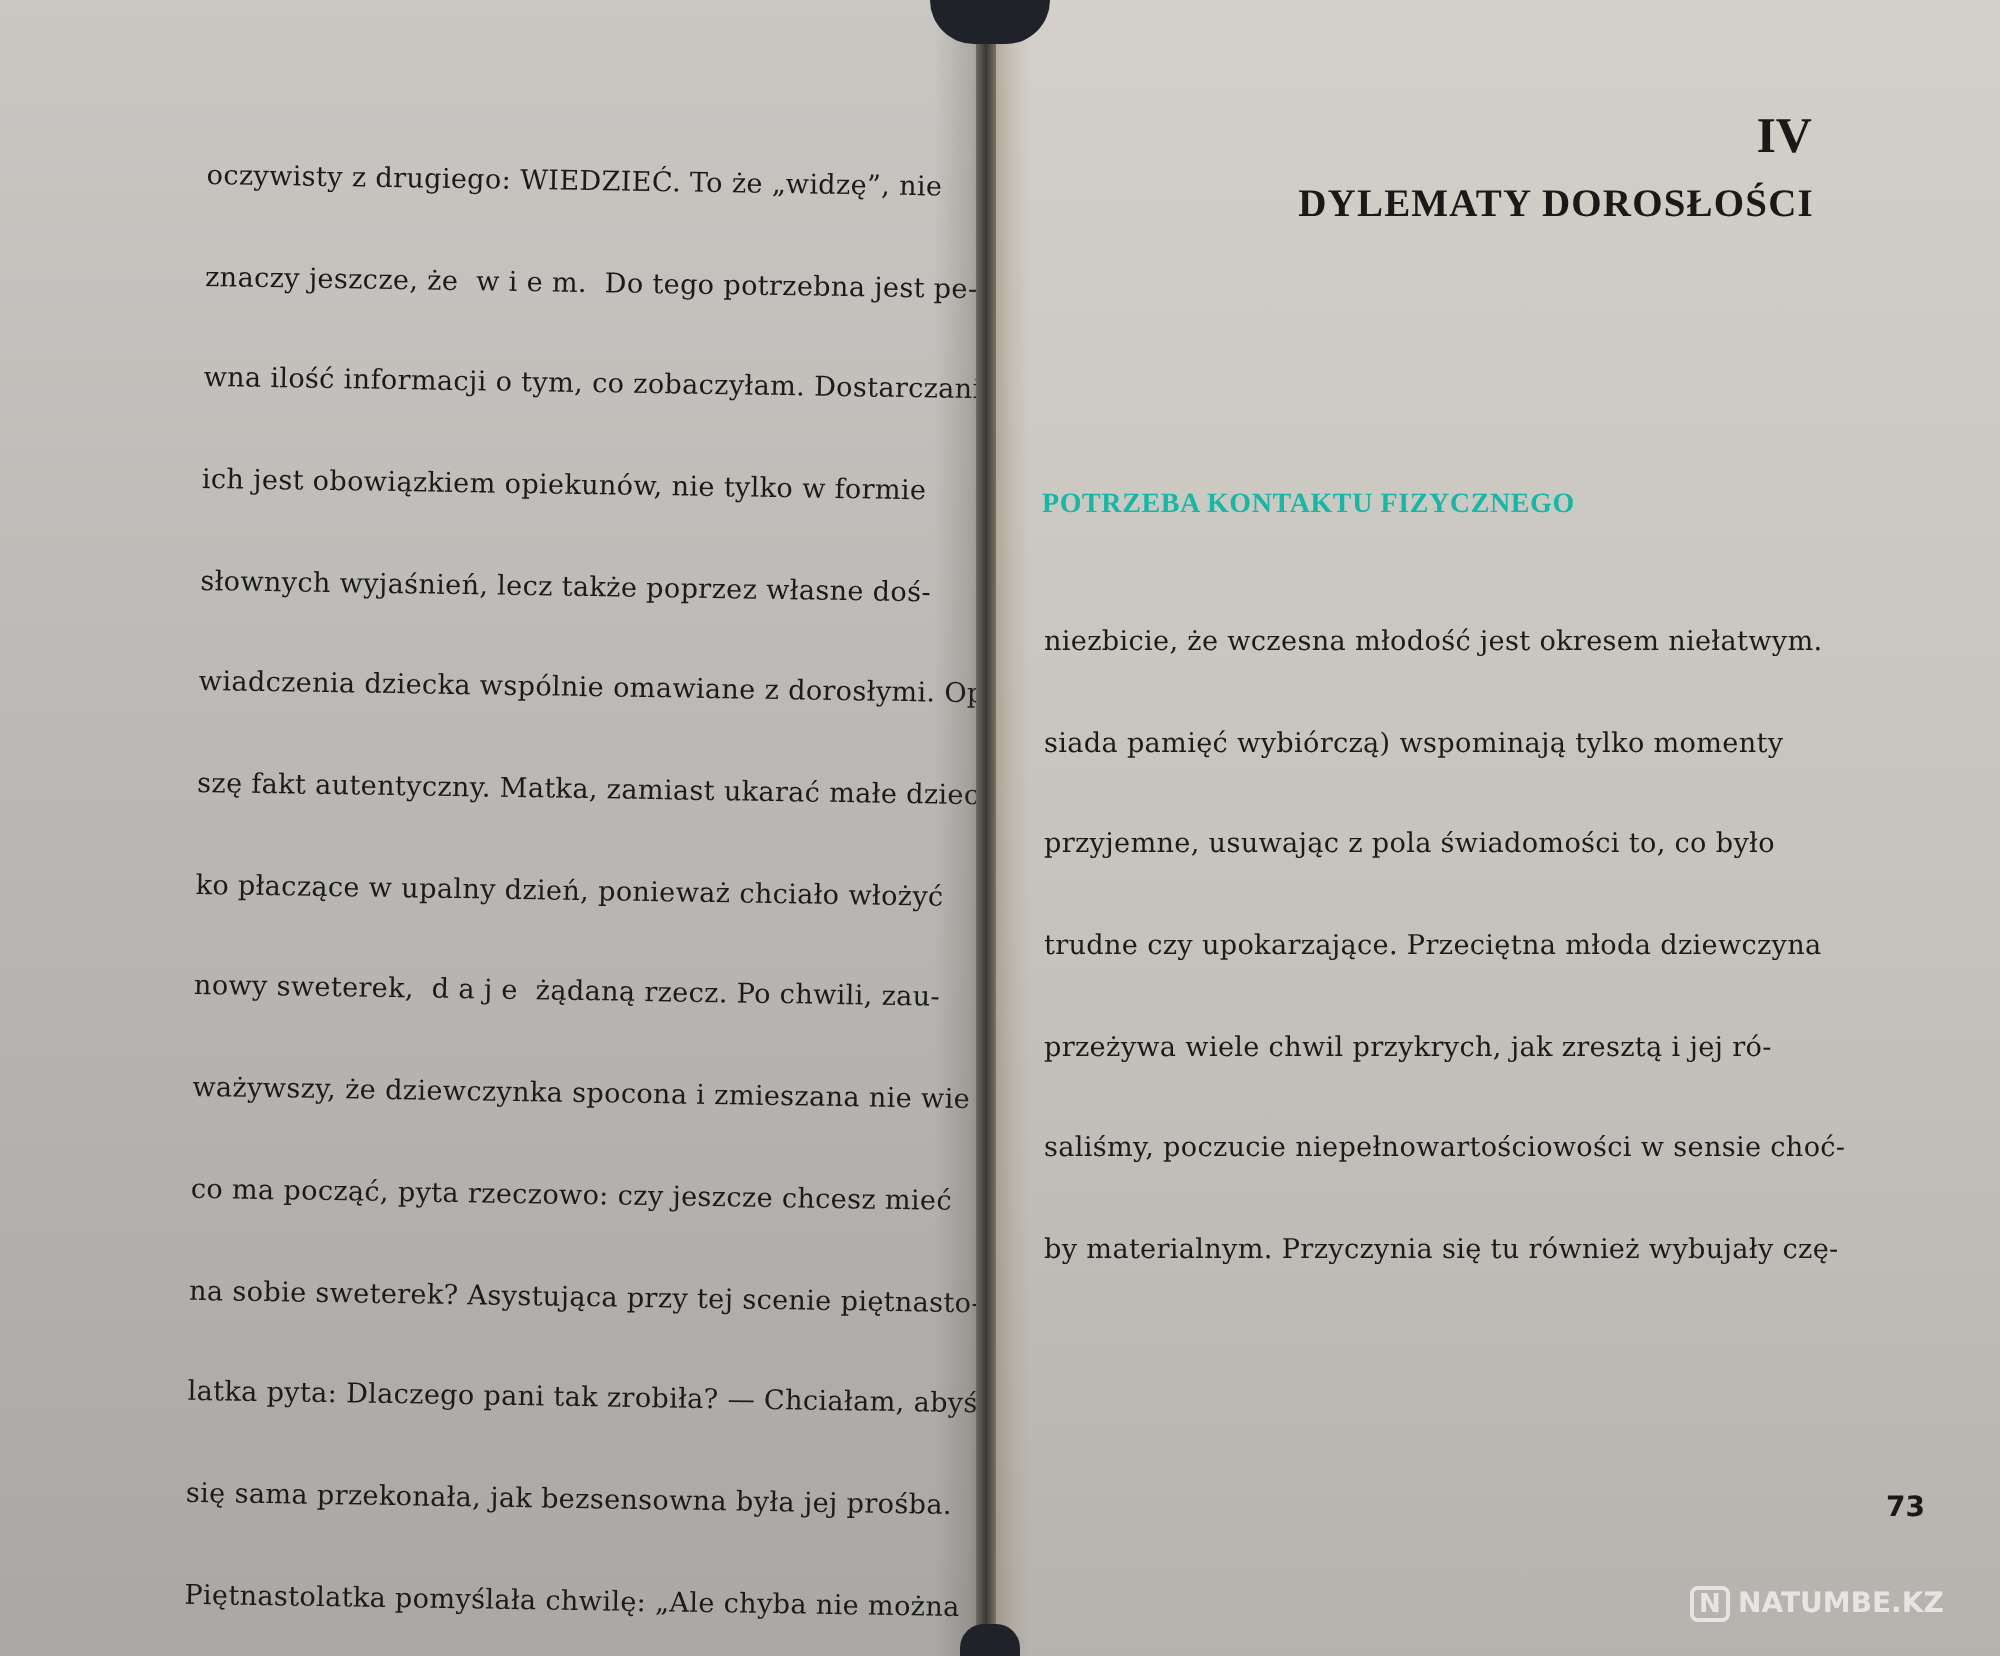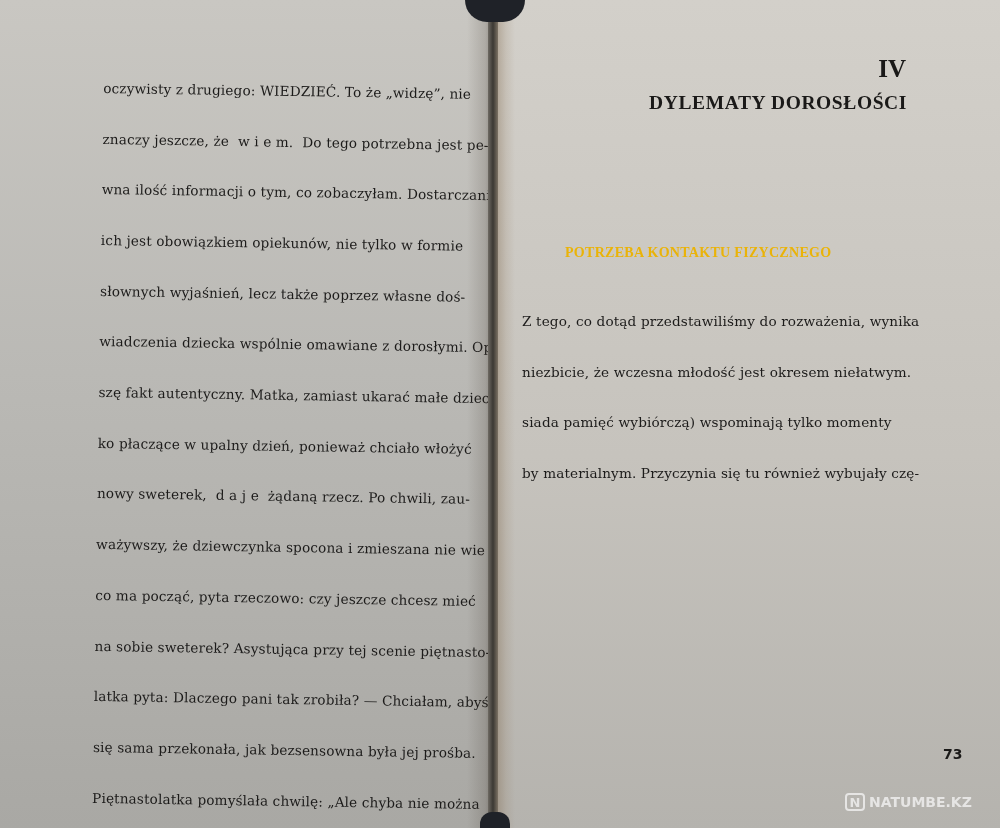--- a/index.html
+++ b/index.html
@@ -55,23 +55,22 @@
     position:absolute; right:94px; top:55px;
     font-family:"Liberation Serif", serif; font-weight:bold; font-size:25px; color:#1a1918;
   }
   .ch-title {
     position:absolute; right:93px; top:92px;
     font-family:"Liberation Serif", serif; font-weight:bold; font-size:19.5px; color:#1a1918;
     letter-spacing:0.6px;
   }
   .section-title {
     position:absolute; left:521px; top:245px;
-    font-family:"Liberation Serif", serif; font-weight:bold; font-size:14px; color:#eab308;
+    font-family:"Liberation Serif", serif; font-weight:bold; font-size:14px; color:#14b8a6;
     letter-spacing:0.3px;
-    margin-left:44px;
   }
   .page-number {
     position:absolute; left:943px; top:746px;
     font-family:"DejaVu Sans", sans-serif; font-weight:bold; font-size:14px; color:#1a1918;
   }
   .watermark {
     position:absolute; left:845px; top:793px; display:flex; align-items:center; gap:4px;
     color:rgba(245,245,245,0.75);
     font-family:"DejaVu Sans", sans-serif; font-weight:bold; font-size:14px;
   }
@@ -117,23 +116,26 @@
 
 <div class="spine-shadow"></div>
 <div class="top-dark"></div>
 <div class="bottom-dark"></div>
 
 <div class="ch-num">IV</div>
 <div class="ch-title">DYLEMATY DOROSŁOŚCI</div>
 <div class="section-title">POTRZEBA KONTAKTU FIZYCZNEGO</div>
 
 <div class="right-col text">
-  <span class="line">Z tego, co dotąd przedstawiliśmy do rozważenia, wynika</span>
   <span class="line">niezbicie, że wczesna młodość jest okresem niełatwym.</span>
   <span class="line">siada pamięć wybiórczą) wspominają tylko momenty</span>
+  <span class="line">przyjemne, usuwając z pola świadomości to, co było</span>
+  <span class="line">trudne czy upokarzające. Przeciętna młoda dziewczyna</span>
+  <span class="line">przeżywa wiele chwil przykrych, jak zresztą i jej ró-</span>
+  <span class="line">saliśmy, poczucie niepełnowartościowości w sensie choć-</span>
   <span class="line">by materialnym. Przyczynia się tu również wybujały czę-</span>
   
   
   
   
   
   
   
   
   

